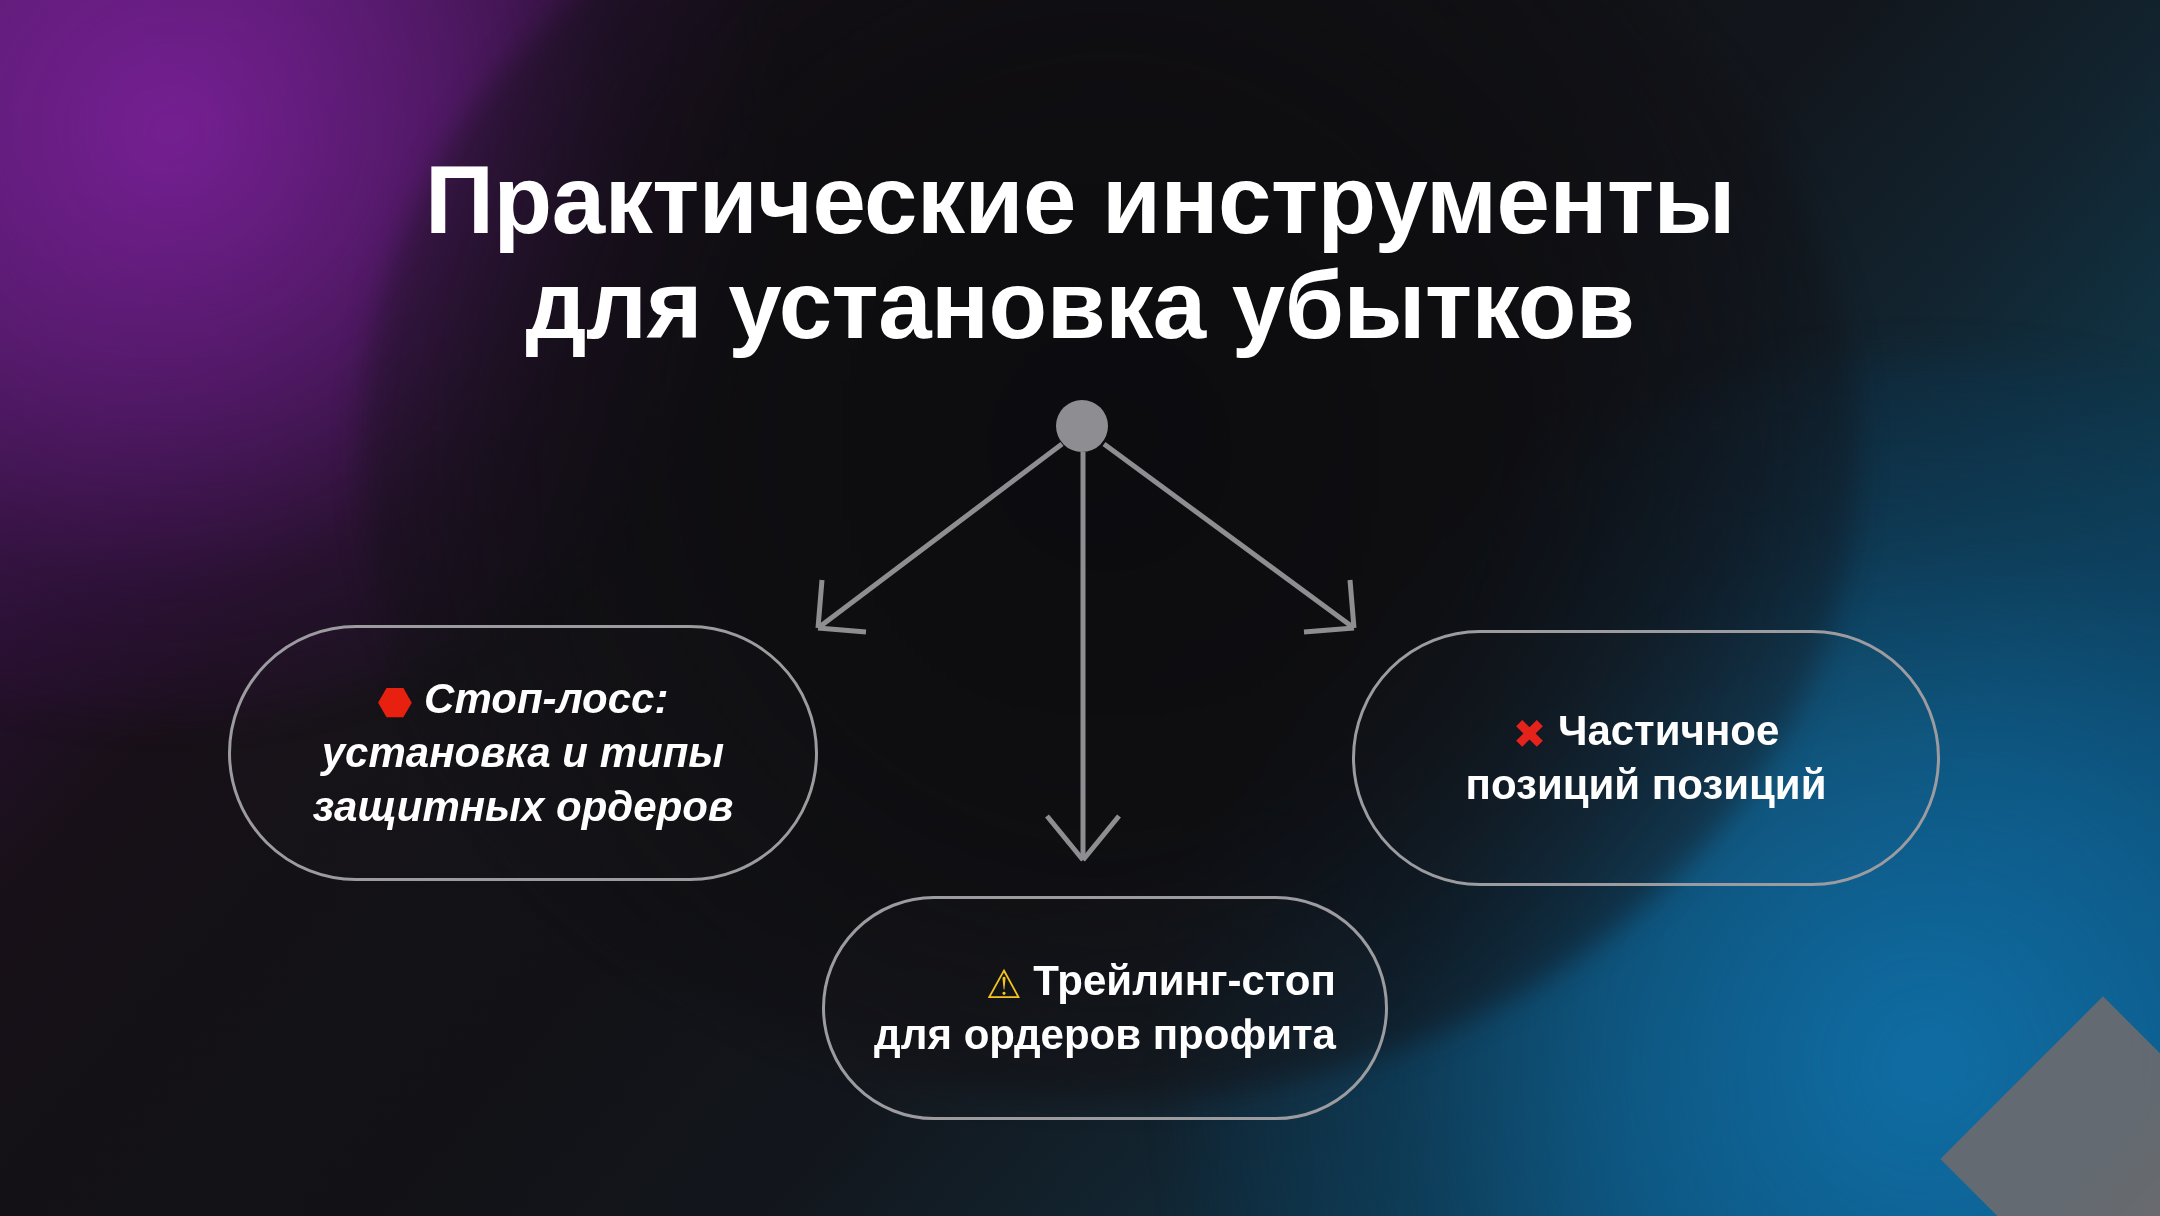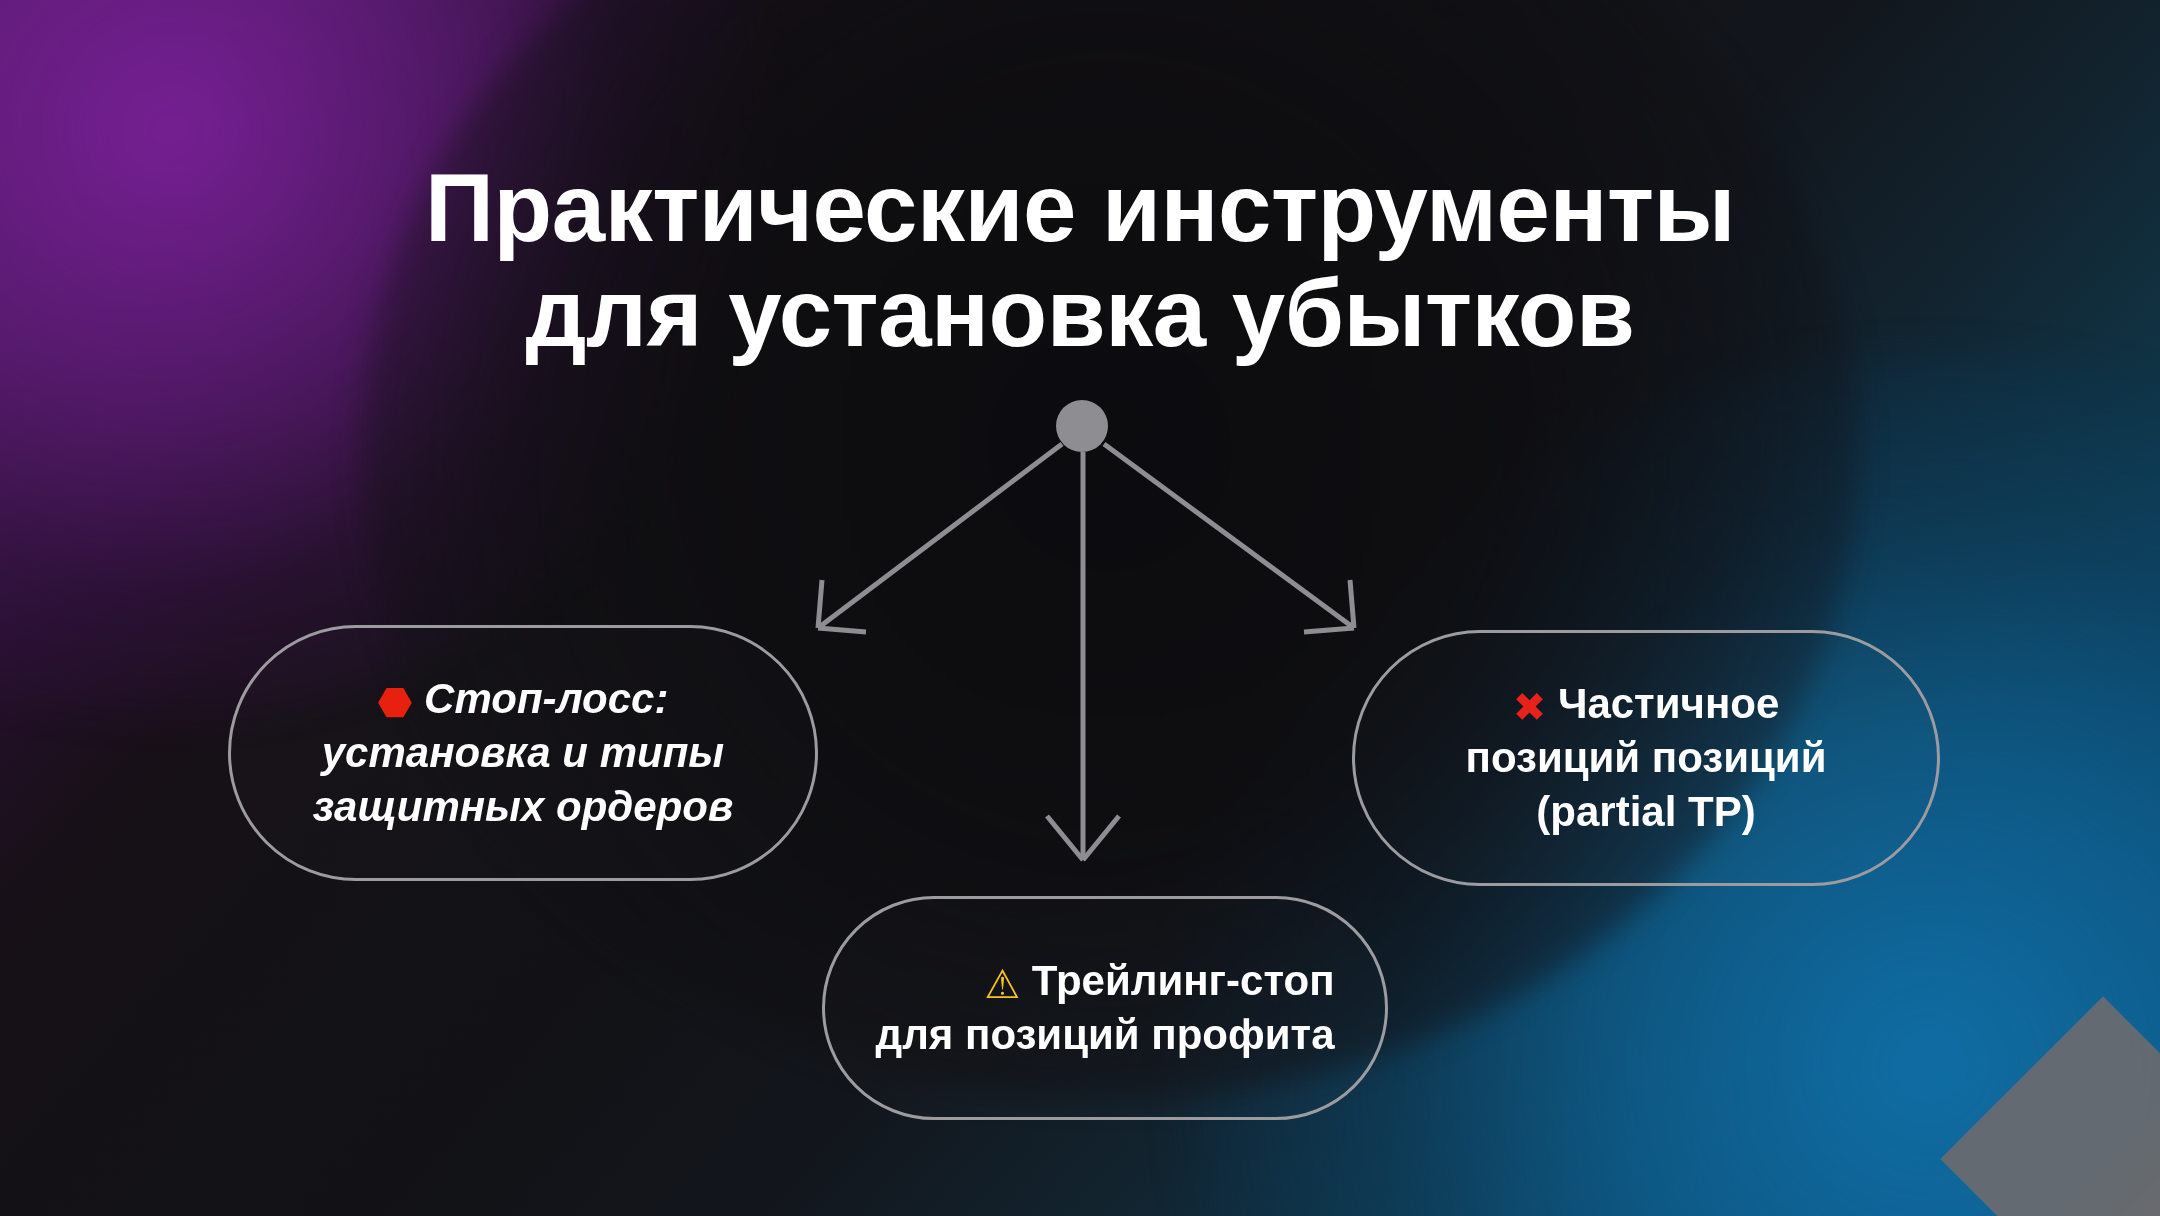--- a/index.html
+++ b/index.html
@@ -111,21 +111,20 @@
     position: absolute;
     left: 0;
     right: 0;
     top: 148px;
     text-align: center;
     color: #ffffff;
     font-size: 96px;
     font-weight: 700;
     line-height: 1.09;
     letter-spacing: -0.5px;
-    margin-top: 8px;
   }
   .title-line { display: block; }
 
   
   .connectors {
     position: absolute;
     left: 0;
     top: 0;
     width: 2160px;
     height: 1216px;
@@ -201,24 +200,23 @@
       <span class="box-text"><span class="emoji emoji-stop">⬣</span>&nbsp;<span>Стоп-лосс:</span></span>
       <span class="box-text">установка и типы</span>
       <span class="box-text">защитных ордеров</span>
     </div>
   </div>
 
   <div id="box-right" class="node-box">
     <div>
       <span class="box-text"><span class="emoji emoji-cross">✖</span>&nbsp;<span>Частичное</span></span>
       <span class="box-text">позиций позиций</span>
-      <span class="box-text">(partial TP)</span>
     </div>
   </div>
 
   <div id="box-bottom" class="node-box">
     <div>
       <span class="box-text"><span class="emoji emoji-warn">⚠</span>&nbsp;<span>Трейлинг-стоп</span></span>
-      <span class="box-text">для позиций профита</span>
+      <span class="box-text">для ордеров профита</span>
     </div>
   </div>
 
 </div>
 
 </body></html>

